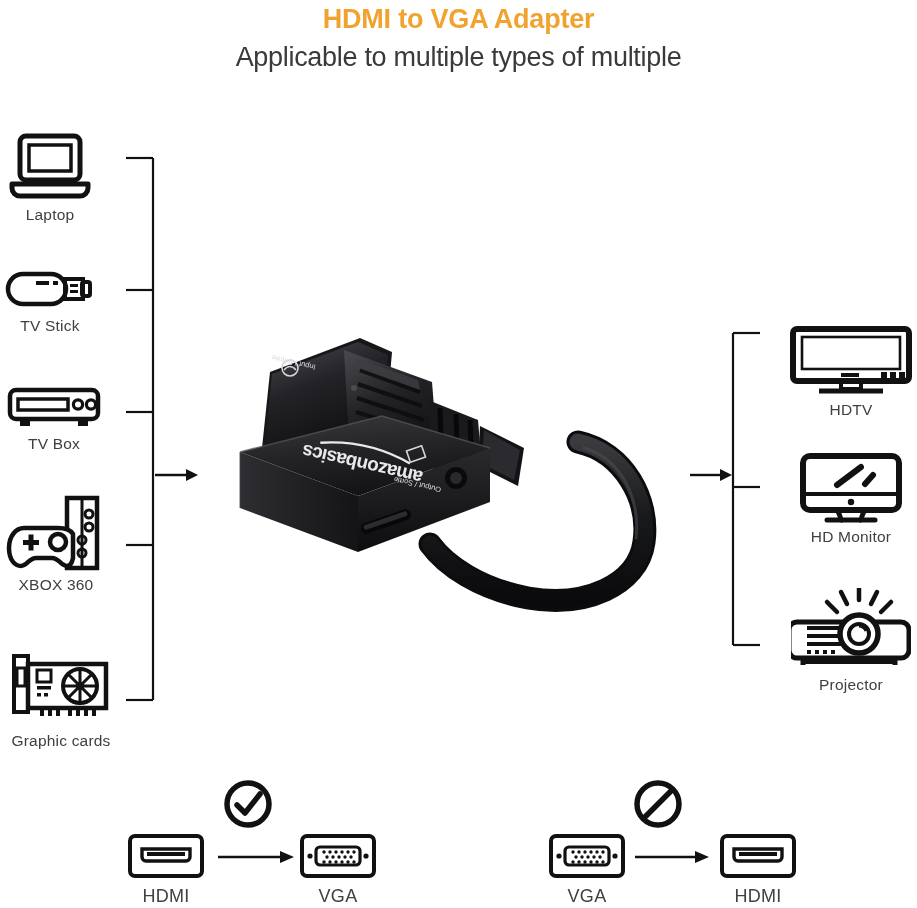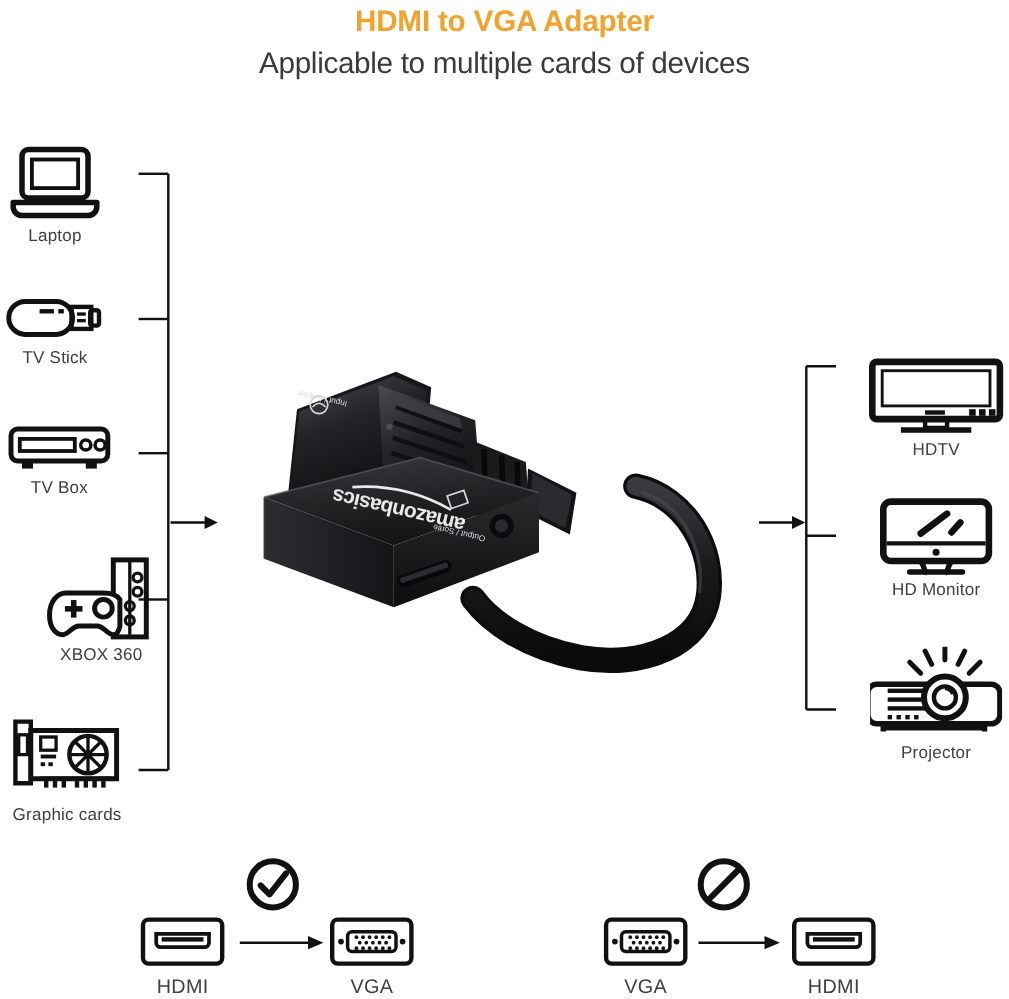--- a/index.html
+++ b/index.html
@@ -54,21 +54,21 @@
     display:block;font-size:18px;color:#404040;margin-top:3px;letter-spacing:0.3px;
   }
   .verdict{position:absolute;}
 </style>
 </head>
 <body>
 
 <div class="stage">
 
   <div class="title">HDMI to VGA Adapter</div>
-  <div class="subtitle">Applicable to multiple cards of devices</div>
+  <div class="subtitle">Applicable to multiple types of multiple</div>
 
   <div class="device" style="left:0px;top:130px;width:100px;">
     <svg class="glyph" width="84" height="72" viewBox="0 0 84 72">
       <rect x="12" y="6" width="60" height="44" rx="6" fill="none" stroke="#111" stroke-width="5"></rect>
       <rect x="21" y="15" width="42" height="26" fill="none" stroke="#111" stroke-width="3.5"></rect>
       <path d="M4 54 H80 a0 0 0 0 1 0 0 v4 a8 8 0 0 1 -8 8 H12 a8 8 0 0 1 -8 -8 z" fill="none" stroke="#111" stroke-width="5" stroke-linejoin="round"></path>
     </svg>
     <span class="cap">Laptop</span>
   </div>
 
@@ -90,21 +90,21 @@
       <rect x="4" y="5" width="88" height="29" rx="6" fill="none" stroke="#111" stroke-width="4.5"></rect>
       <rect x="12" y="14" width="50" height="11" fill="none" stroke="#111" stroke-width="3.5"></rect>
       <circle cx="72" cy="19.5" r="4.6" fill="none" stroke="#111" stroke-width="3.2"></circle>
       <circle cx="85" cy="19.5" r="4.6" fill="none" stroke="#111" stroke-width="3.2"></circle>
       <rect x="14" y="34" width="10" height="7" fill="#111"></rect>
       <rect x="72" y="34" width="10" height="7" fill="#111"></rect>
     </svg>
     <span class="cap">TV Box</span>
   </div>
 
-  <div class="device" style="left:0px;top:505px;width:112px;margin-left:36px;">
+  <div class="device" style="left:0px;top:494px;width:112px;">
     <svg class="glyph" width="100" height="78" viewBox="0 0 100 78">
 
       <rect x="61" y="4" width="30" height="70" fill="none" stroke="#111" stroke-width="4.5"></rect>
       <line x1="76" y1="6" x2="76" y2="72" stroke="#111" stroke-width="3"></line>
       <circle cx="83" cy="20" r="4" fill="none" stroke="#111" stroke-width="3"></circle>
       <circle cx="83" cy="33" r="4" fill="none" stroke="#111" stroke-width="3"></circle>
       <circle cx="76" cy="46" r="4" fill="none" stroke="#111" stroke-width="3"></circle>
       <circle cx="76" cy="59" r="4" fill="none" stroke="#111" stroke-width="3"></circle>
 
       <path d="M18 34 C10 34 3 42 3 54 C3 66 9 72 15 72 C21 72 23 64 30 64 L46 64 C53 64 55 72 61 72 C64 72 66 69 67 64 L67 40 C64 35 58 34 52 34 Z" fill="#fff" stroke="#111" stroke-width="4.5" stroke-linejoin="round"></path>

